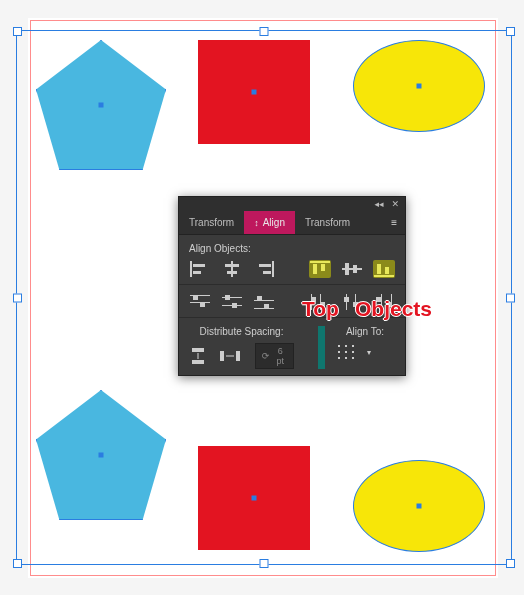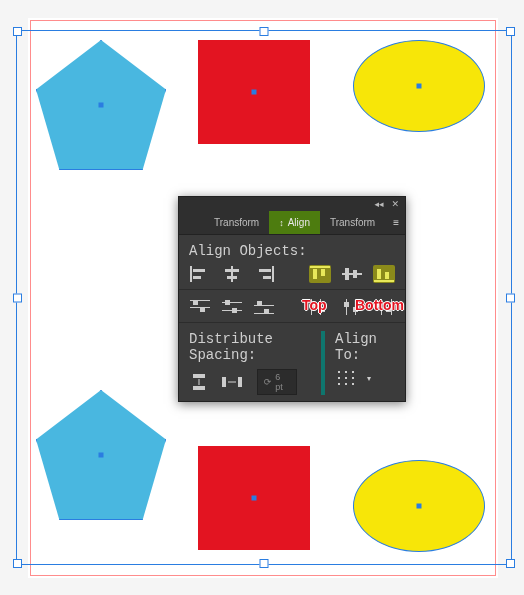--- a/index.html
+++ b/index.html
@@ -95,91 +95,89 @@
     padding: 2px 6px;
     background: #2f2f2f;
     font-size: 9px;
   }
   .panel-top .ctl { cursor: pointer; color: #bbb; }
   .tabs {
     display: flex;
     align-items: center;
     background: #2f2f2f;
     border-bottom: 1px solid #222;
-    padding-left: 25px;
   }
   .tab {
     padding: 6px 10px;
     color: #bfbfbf;
     cursor: pointer;
     font-size: 10px;
   }
   .tab.active {
-    background: #4d7c0f;
+    background: #be185d;
     color: #e8e8e8;
   }
   .tab.align::before {
     content: '\2195';
     margin-right: 4px;
     font-size: 9px;
   }
   .menu-icon {
     margin-left: auto;
     padding: 4px 8px;
     cursor: pointer;
     color: #ddd;
   }
   .section {
     padding: 8px 10px 6px 10px;
     border-bottom: 1px solid #2c2c2c;
   }
   .section:last-child { border-bottom: none; }
   .section-label {
-    font-size: 14px;
+    font-size: 10px;
     color: #cfcfcf;
     margin-bottom: 6px;
-    font-family: Liberation Mono, monospace;
   }
   .icon-row {
     display: flex;
     gap: 10px;
     align-items: center;
   }
   .aicon {
     width: 22px; height: 18px;
     display: flex;
     align-items: center;
     justify-content: center;
     cursor: pointer;
     position: relative;
   }
   .aicon svg { width: 20px; height: 16px; }
   .aicon.hl {
     background: #8b8a1a;
     border-radius: 2px;
   }
   .spacer { flex: 1; }
-  .section.flexrow { display: flex; gap: 24px; }
+  .section.flexrow { display: flex; gap: 24px; text-align: center; }
   .col { flex: 1; }
-  .col.alignto { flex: 0 0 60px; border-left: 4px solid #0f766e; padding-left: 10px; }
+  .col.alignto { flex: 0 0 60px; border-left: 7px solid #0f766e; padding-left: 10px; }
   .spacing-input {
     display: inline-flex;
     align-items: center;
     background: #2c2c2c;
     border: 1px solid #222;
     padding: 2px 6px;
     font-size: 9px;
     color: #888;
     margin-left: 4px;
   }
   .annot {
     position: absolute;
     color: #e31421;
     font-weight: bold;
-    font-size: 14px;
+    font-size: 21px;
     text-shadow: -1px 0 #fff, 1px 0 #fff, 0 -1px #fff, 0 1px #fff;
     pointer-events: none;
   }
 </style>
 </head>
 <body>
 
 <div class="artboard">
 
   <div class="shape pentagon" style="left:8px; top:22px;">
@@ -370,13 +368,13 @@
               <rect x="16" y="13" width="2" height="2" fill="#ccc"></rect>
           </svg>
         </div>
         <span style="color:#ccc;font-size:8px;">▾</span>
       </div>
     </div>
   </div>
 </div>
 
 <div class="annot" style="left:302px; top:297px;">Top</div>
-<div class="annot" style="left:355px; top:297px;">Bottom</div>
+<div class="annot" style="left:355px; top:297px;">Objects</div>
 
 </body></html>

